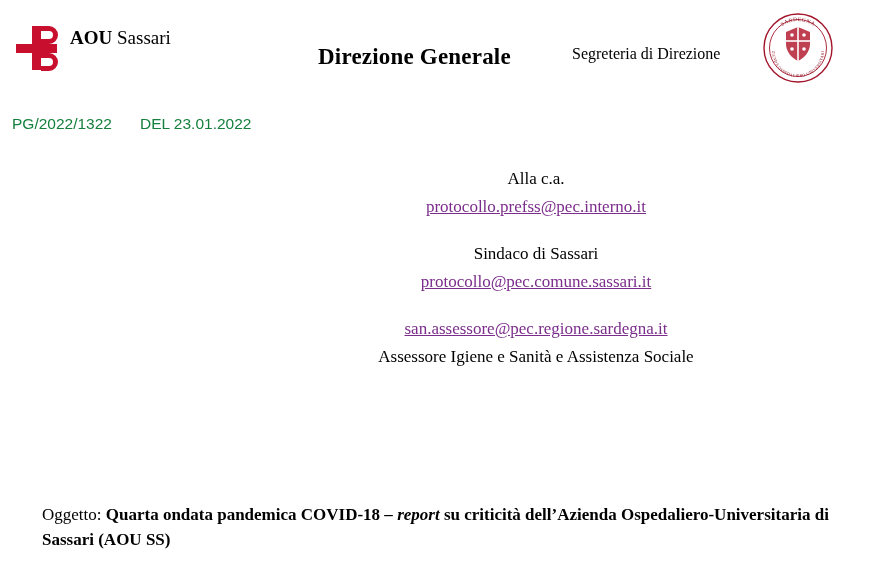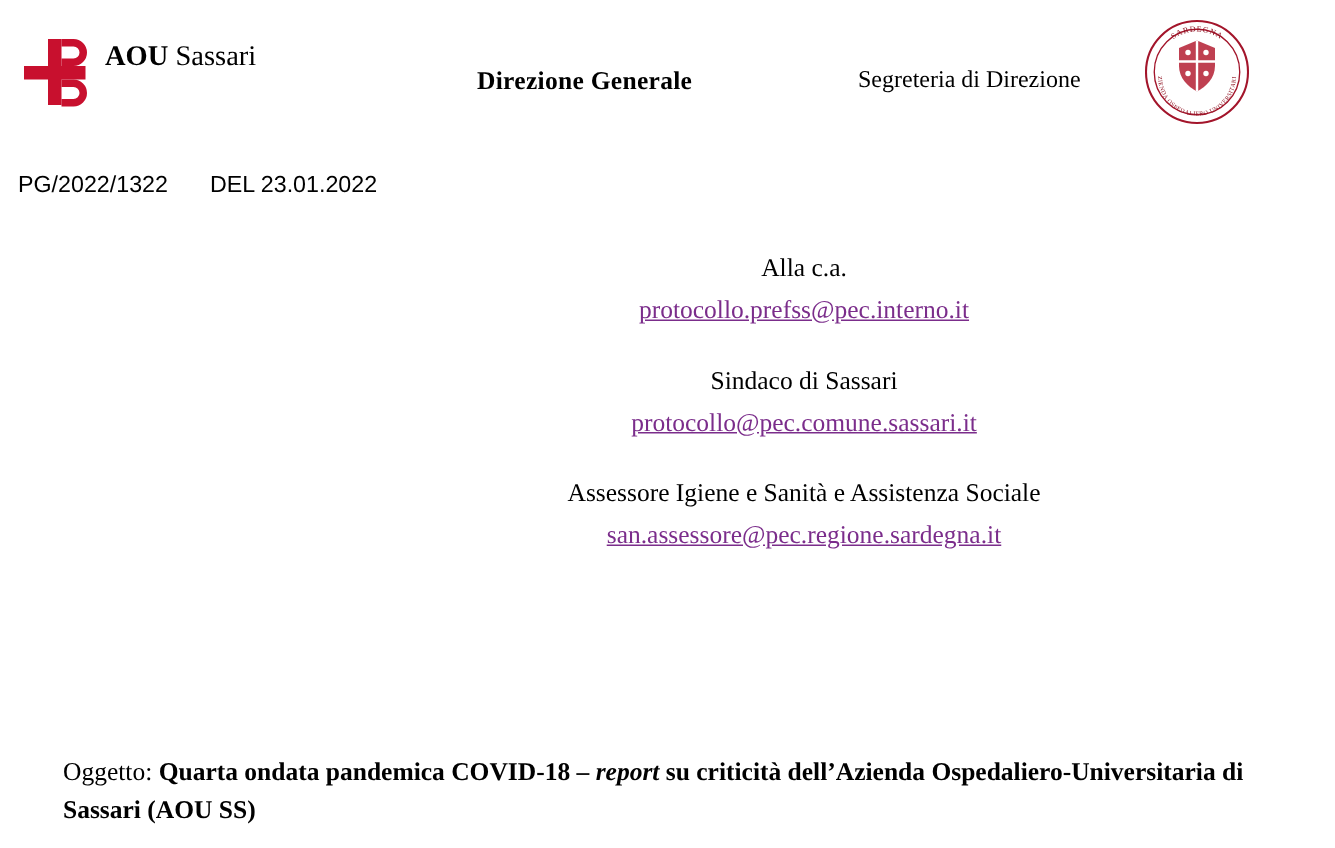--- a/index.html
+++ b/index.html
@@ -48,21 +48,21 @@
     padding-top: 4px;
   }
   .logo-text .bold { font-weight: bold; }
   .logo-text .light { font-weight: normal; }
 
   .header-center {
     position: absolute;
     left: 318px;
     top: 44px;
     font-family: "Liberation Serif", serif;
-    font-size: 17px;
+    font-size: 23px;
     font-weight: bold;
     letter-spacing: 0.2px;
   }
 
   .header-right {
     position: absolute;
     left: 572px;
     top: 45px;
     font-family: "Liberation Serif", serif;
     font-size: 16px;
@@ -77,21 +77,21 @@
   }
   .crest svg { display: block; }
 
   
   .protocol {
     position: absolute;
     left: 12px;
     top: 115px;
     font-family: "Liberation Sans", sans-serif;
     font-size: 15.5px;
-    color: #000000;
+    color: #15803d;
     white-space: nowrap;
   }
   .protocol .gap { display: inline-block; width: 28px; }
 
   
   .addressees {
     position: absolute;
     right: 44px;
     top: 165px;
     width: 620px;
@@ -182,20 +182,20 @@
   <div class="group">
     <div class="line"><span class="mail">protocollo.prefss@pec.interno.it</span></div>
   </div>
 
   <div class="group">
     <div class="line">Sindaco di Sassari</div>
     <div class="line"><span class="mail">protocollo@pec.comune.sassari.it</span></div>
   </div>
 
   <div class="group last">
+    <div class="line"><span class="mail">san.assessore@pec.regione.sardegna.it</span></div>
     <div class="line">Assessore Igiene e Sanità e Assistenza Sociale</div>
-    <div class="line"><span class="mail">san.assessore@pec.regione.sardegna.it</span></div>
   </div>
 </div>
 
 <div class="subject">
   <span class="label">Oggetto: </span><span class="body">Quarta ondata pandemica COVID-18 – </span><span class="ital">report</span><span class="body"> su criticità dell’Azienda Ospedaliero-Universitaria di Sassari (AOU SS)</span>
 </div>
 
 </body></html>

